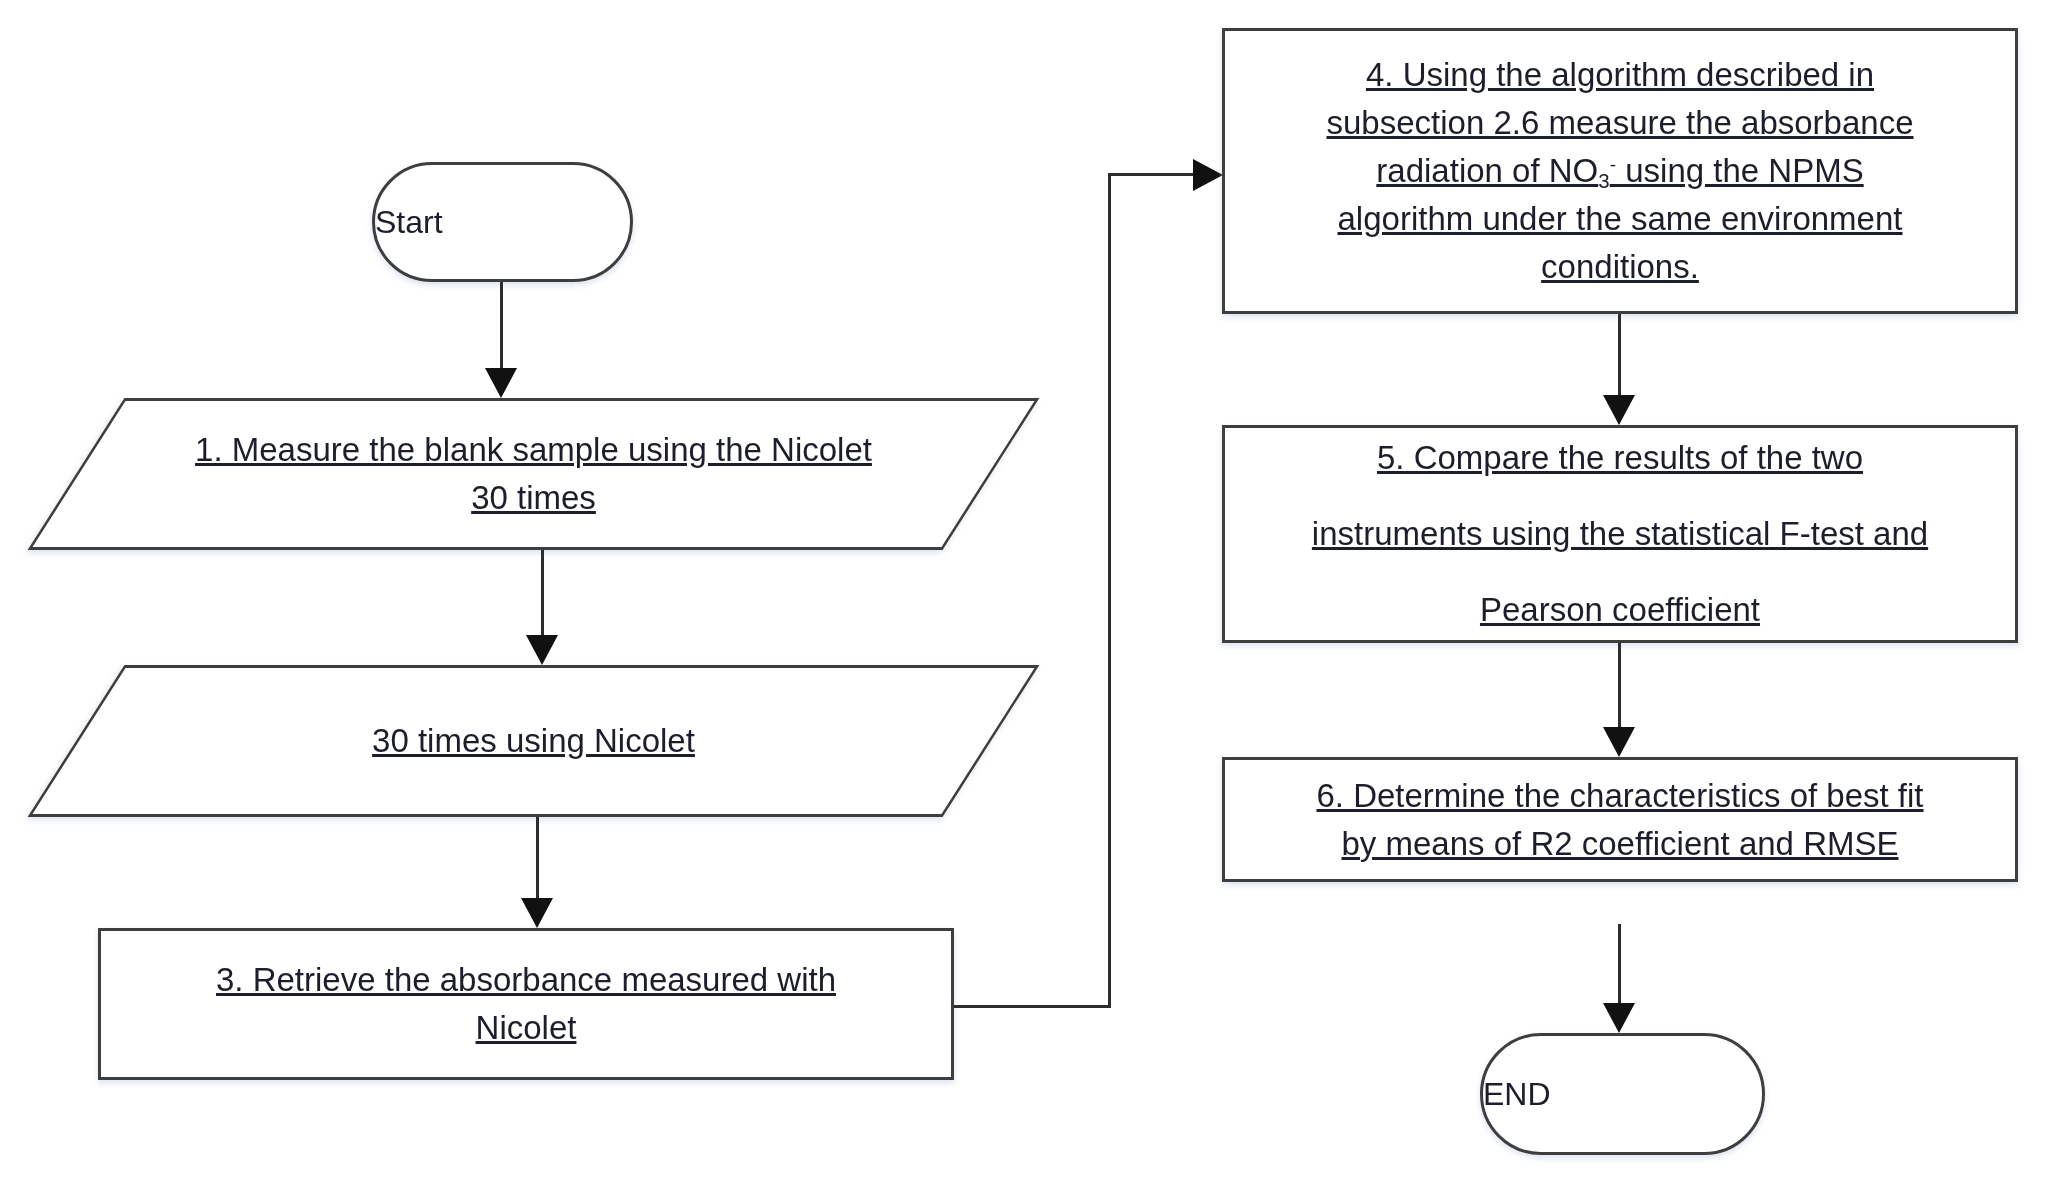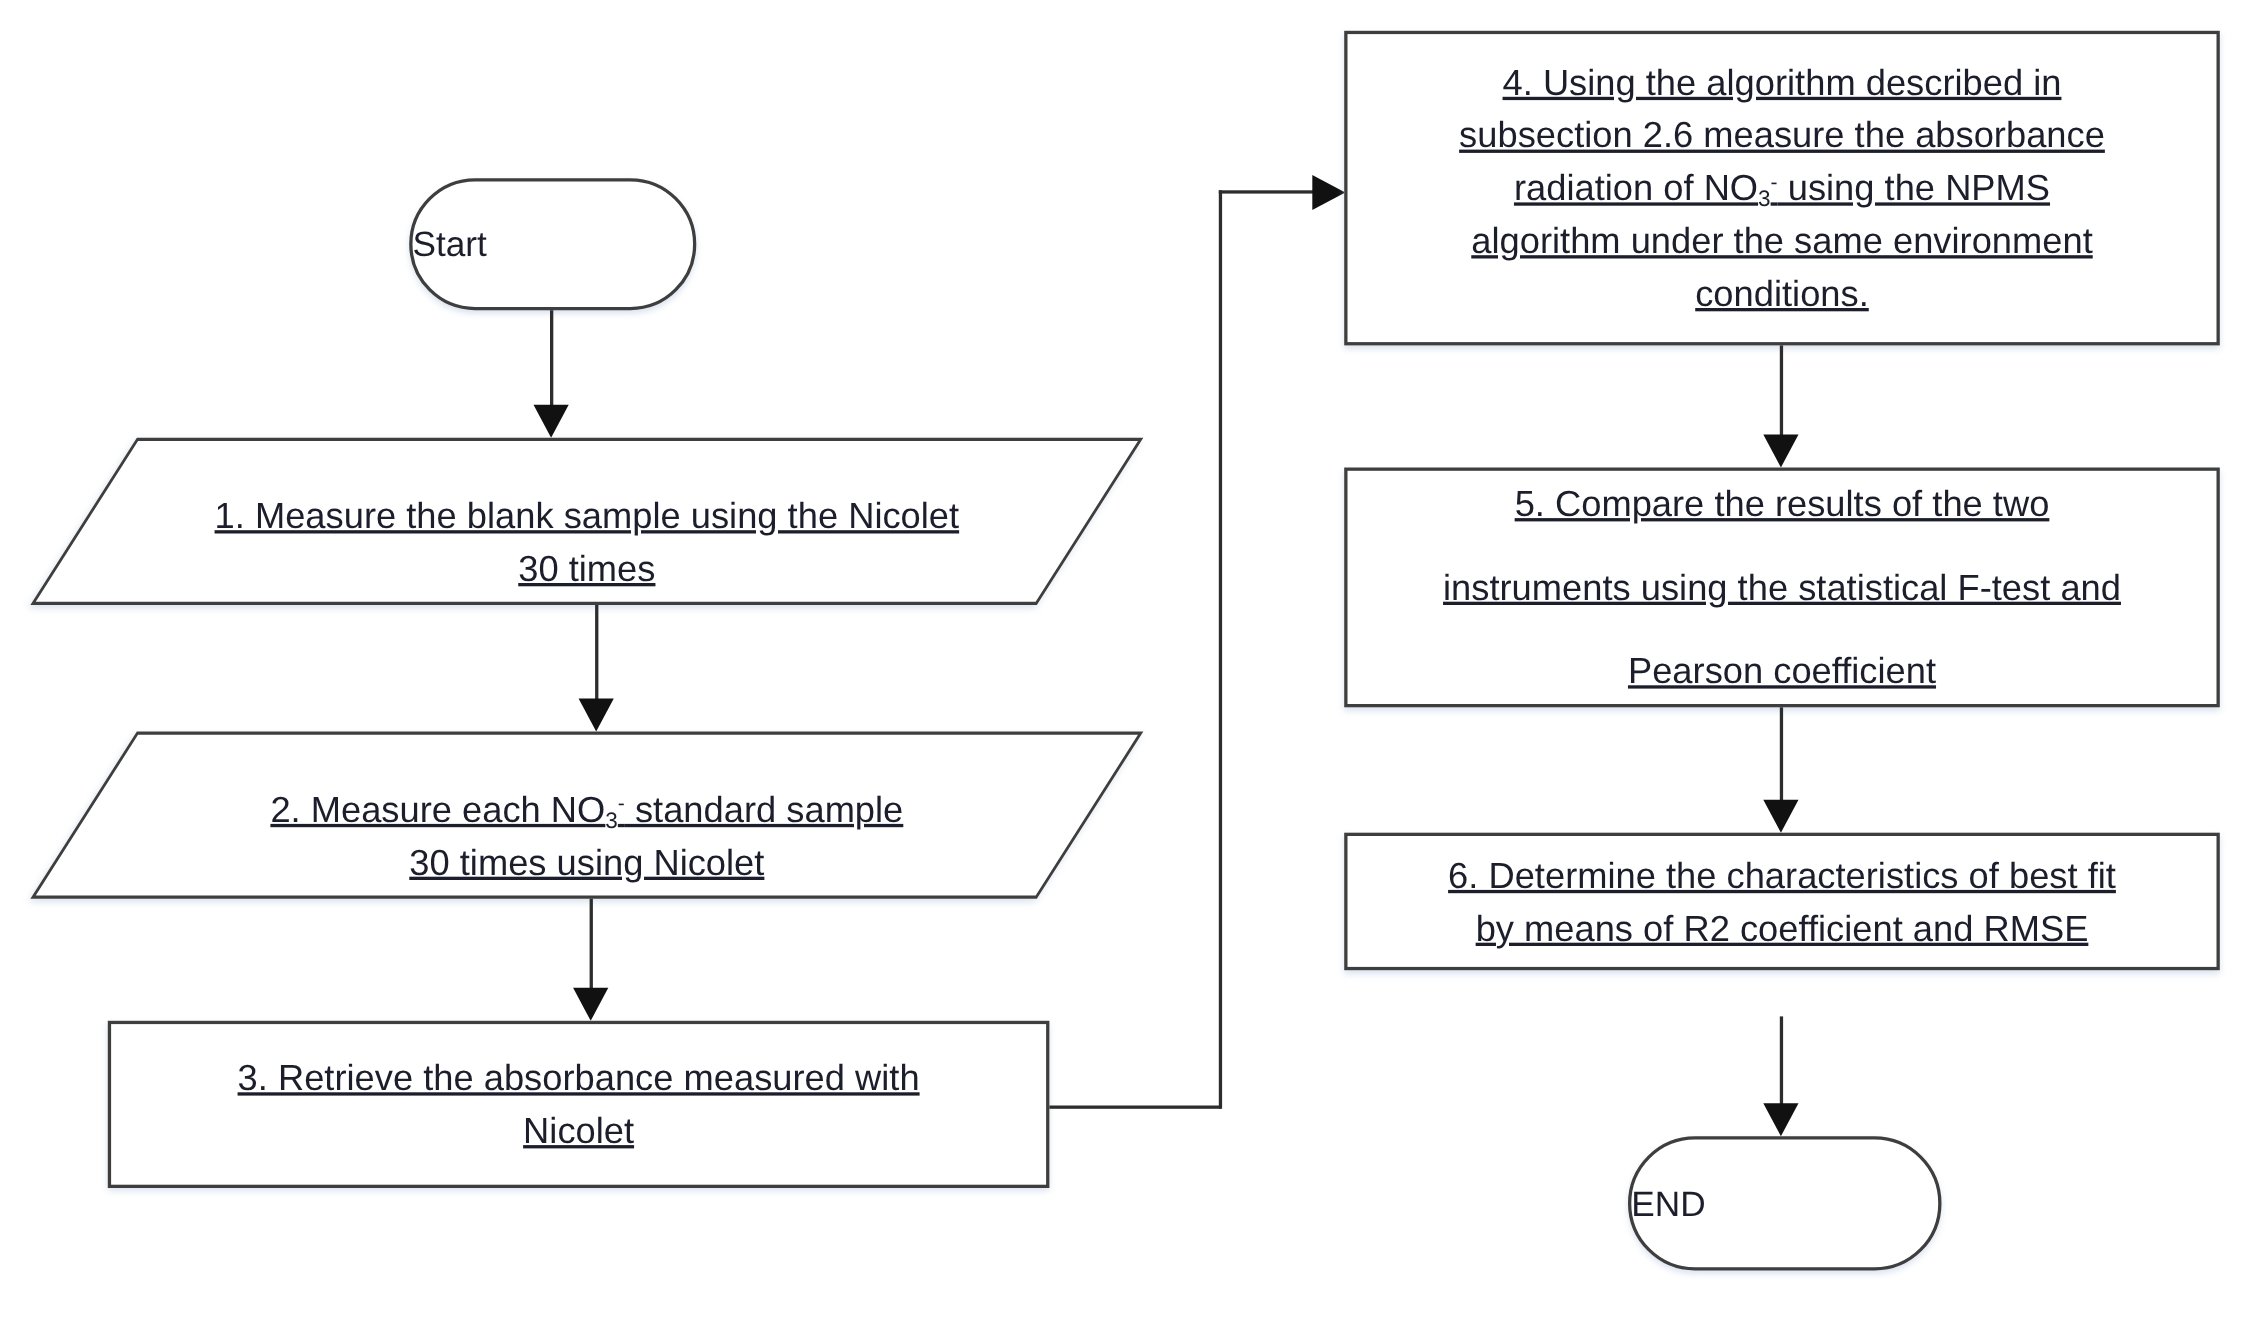--- a/index.html
+++ b/index.html
@@ -44,21 +44,20 @@
     transform: skewX(-32.5deg);
   }
   .para-text {
     position: absolute;
     display: flex;
     flex-direction: column;
     align-items: center;
     justify-content: center;
     text-align: center;
     box-sizing: border-box;
-    margin-top: 19px;
   }
   .line {
     font-size: 33px;
     line-height: 48px;
     white-space: pre;
     text-decoration: underline;
   }
   sub.chem {
     font-size: 0.62em;
     vertical-align: -0.28em;
@@ -126,21 +125,20 @@
     <div class="line">30 times</div>
   </div>
 
   <div class="varrow" style="left:526px; top:550px; height:115px;">
     <div class="shaft"></div>
     <div class="head"></div>
   </div>
 
   <div class="shape para-shape" style="left:76px; top:665px; width:915px; height:152px;"></div>
   <div class="para-text" style="left:76px; top:665px; width:915px; height:152px;">
-    <div class="line"><span>2. Measure each NO</span><sub class="chem">3</sub><sup class="chem">-</sup><span> standard sample</span></div>
     <div class="line">30 times using Nicolet</div>
   </div>
 
   <div class="varrow" style="left:521px; top:817px; height:111px;">
     <div class="shaft"></div>
     <div class="head"></div>
   </div>
 
   <div class="shape rect" style="left:98px; top:928px; width:856px; height:152px;">
     <div class="line">3. Retrieve the absorbance measured with</div>

